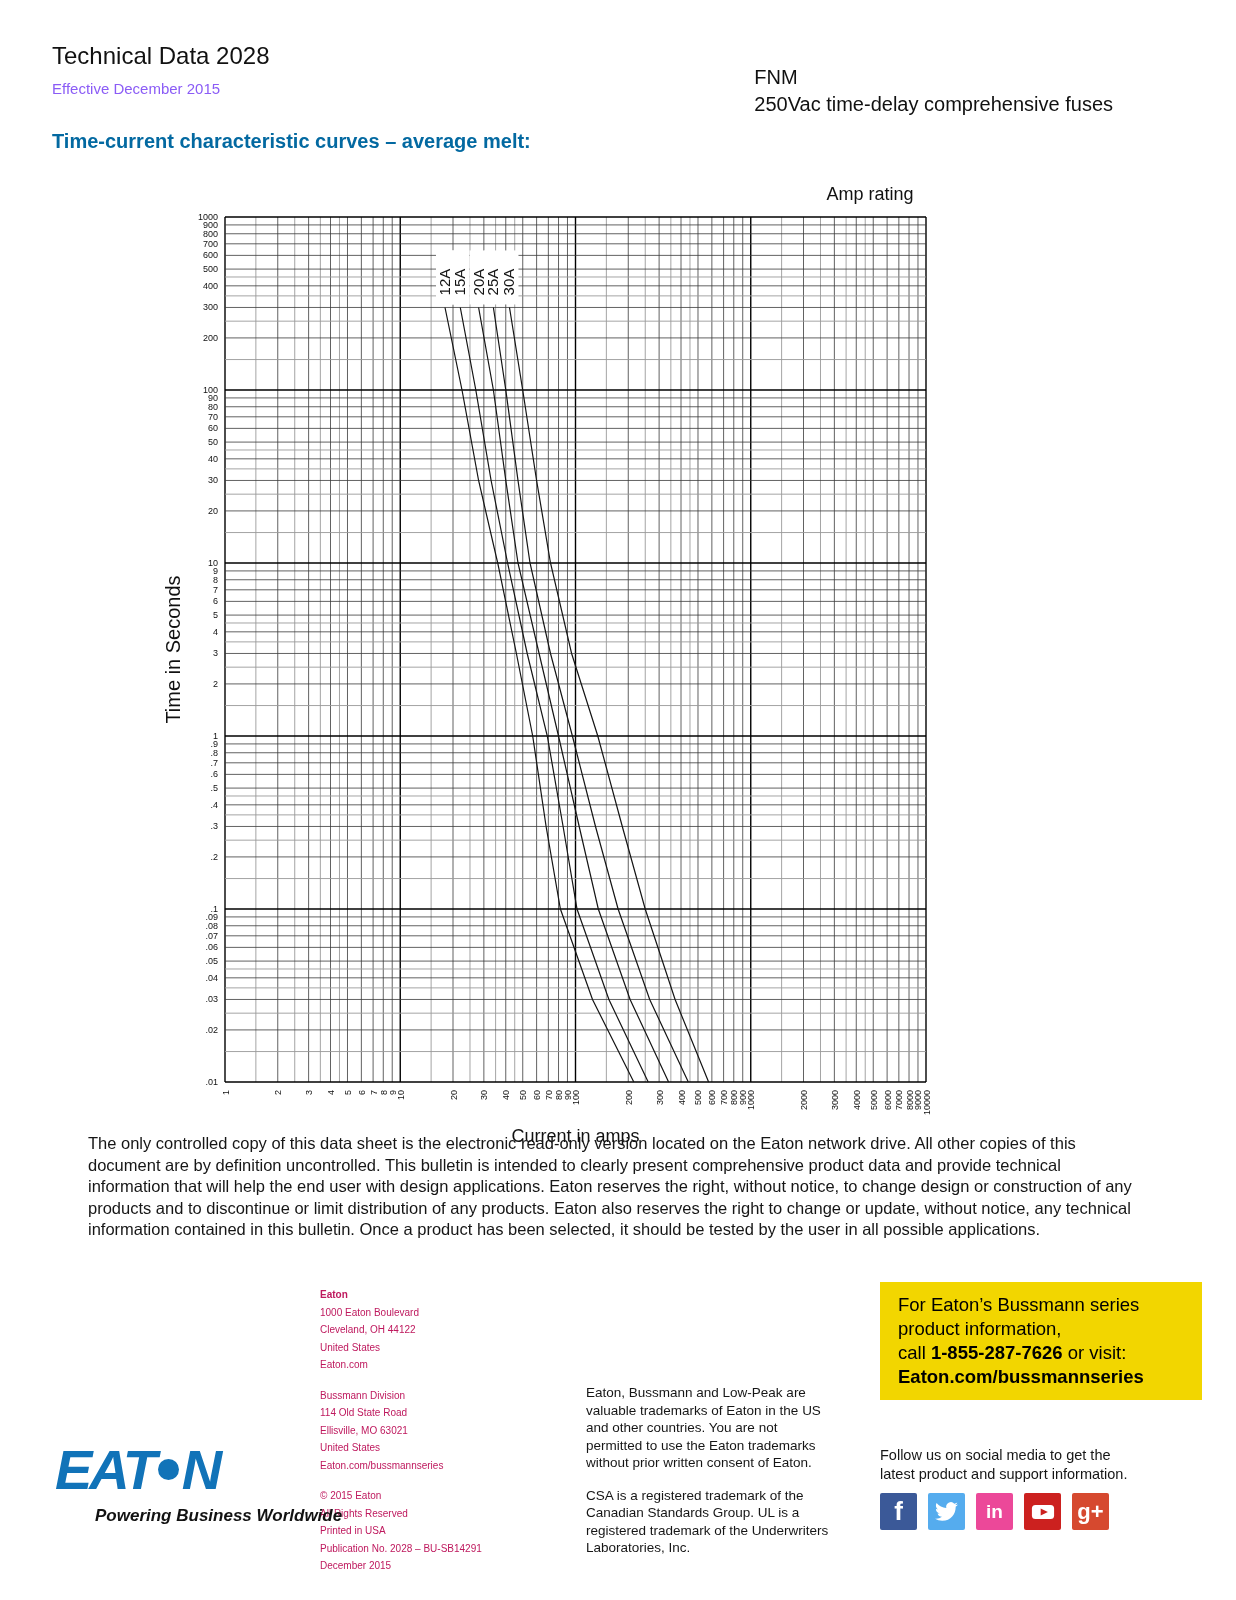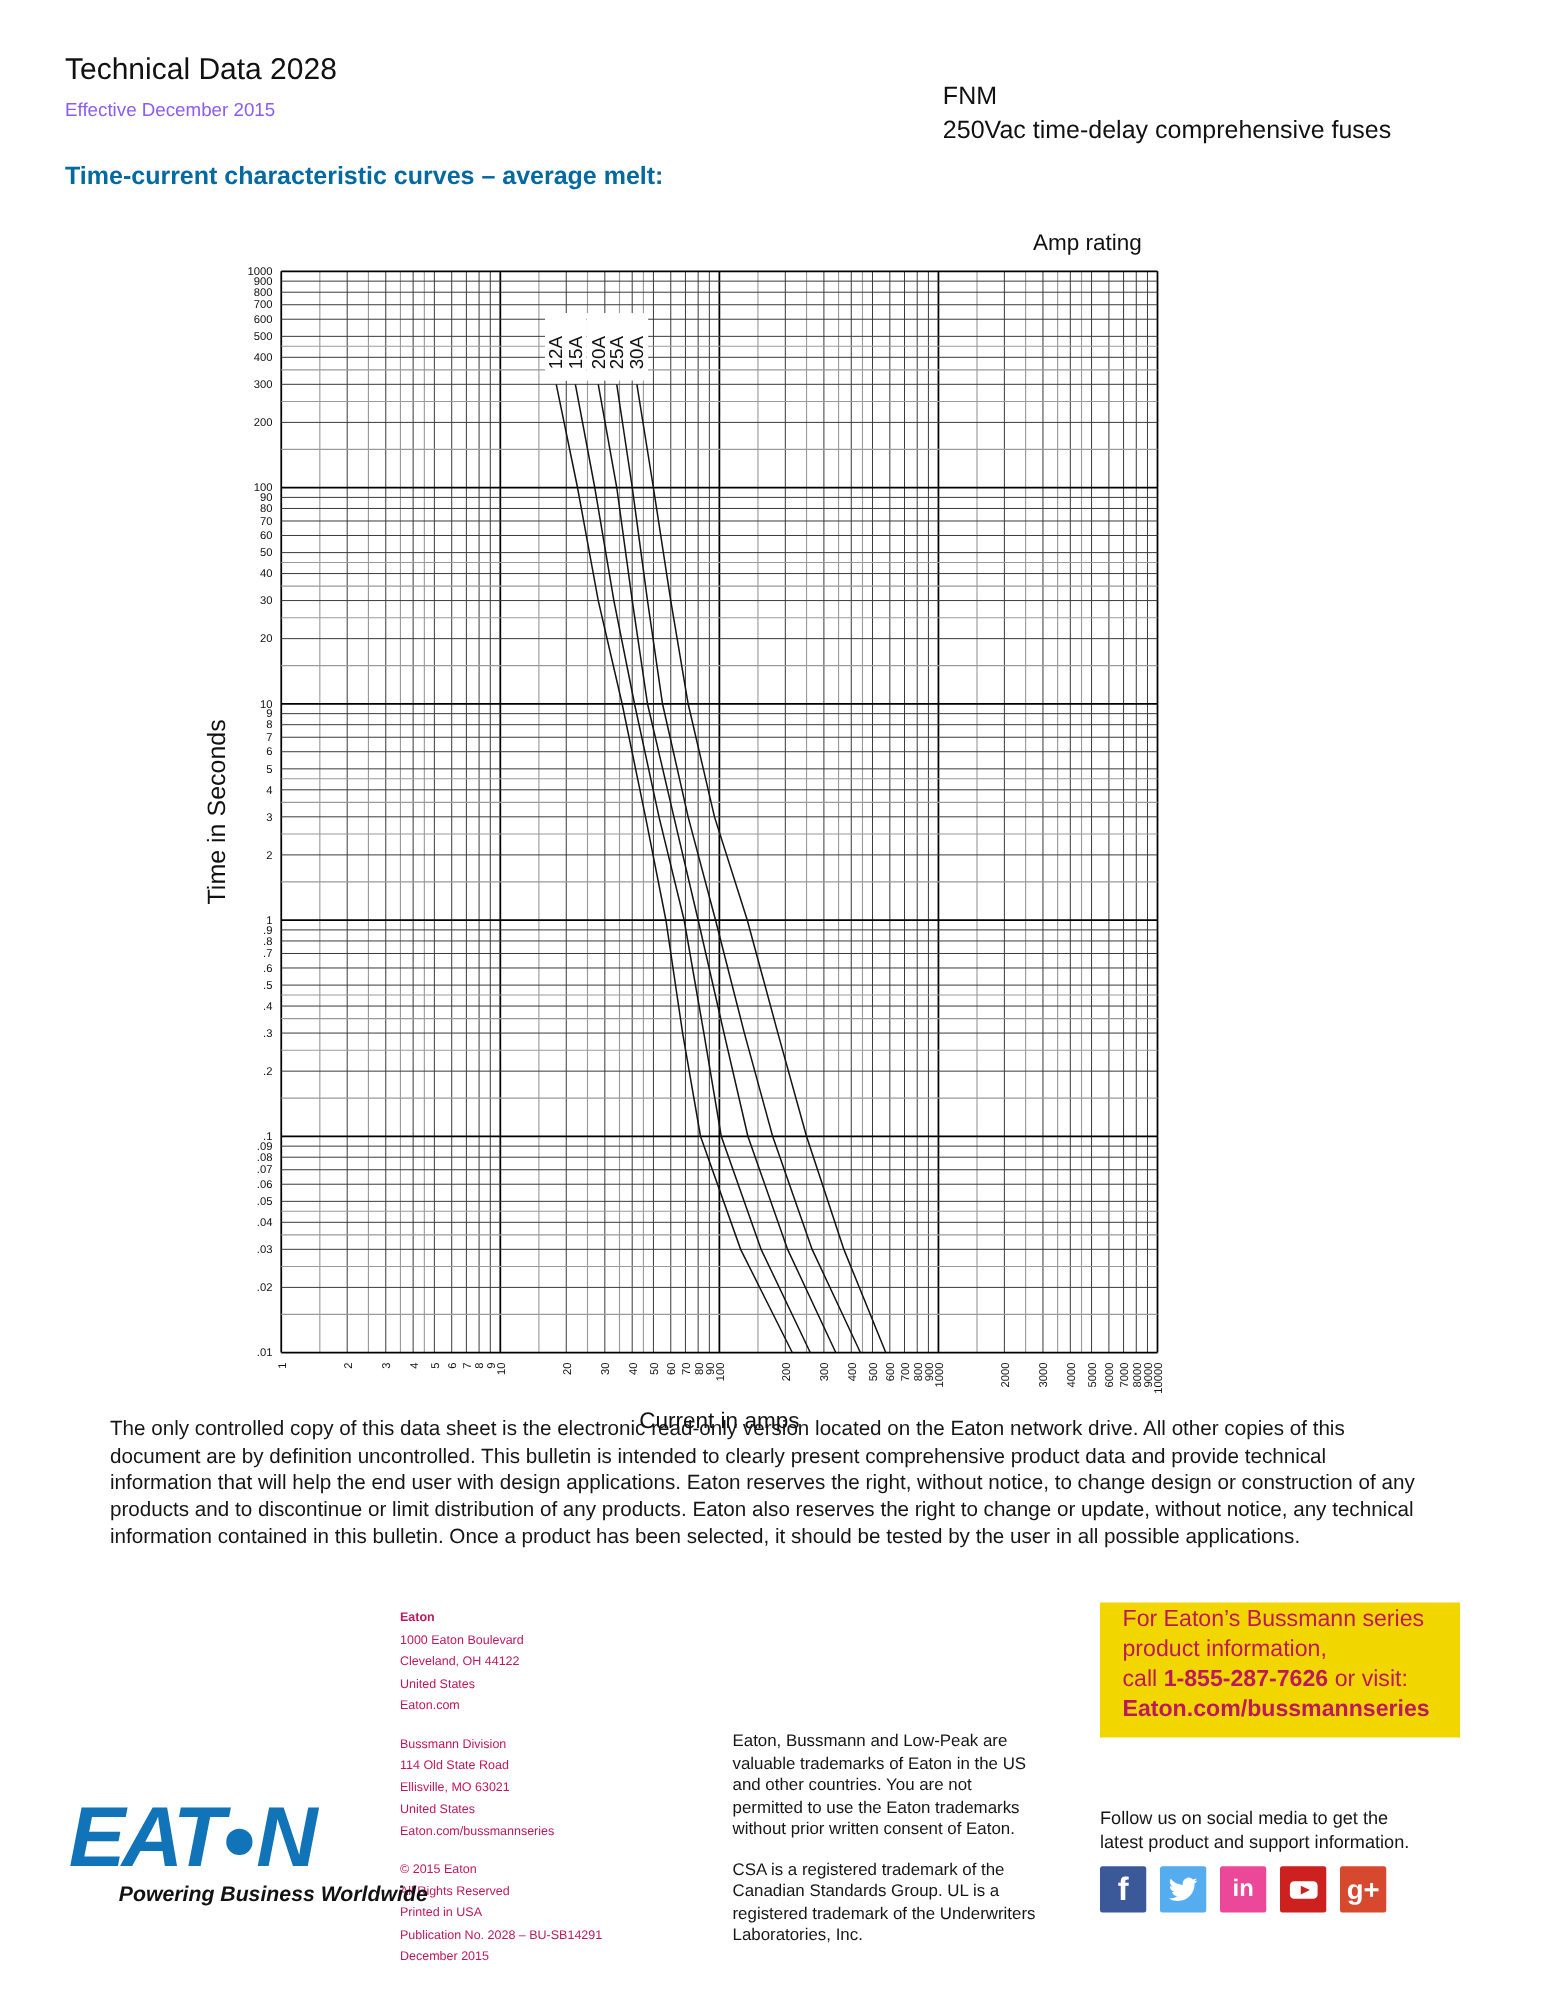--- a/index.html
+++ b/index.html
@@ -25,36 +25,36 @@
   .amp-title{font-size:18px;fill:#111;}
   
   .disclaimer{position:absolute;left:52px;top:1133px;width:1058px;font-size:16.5px;line-height:21.5px;color:#161616;margin-left:36px;}
   
   .addr-col{position:absolute;left:320px;top:1286px;width:280px;font-size:10px;line-height:17.5px;color:#be185d;}
   .addr-block{margin-bottom:13px;}
   .addr-bold{font-weight:bold;}
   .tm-col{position:absolute;left:586px;top:1384px;width:250px;font-size:13.5px;line-height:17.5px;color:#161616;}
   .tm-col p{margin:0 0 15px 0;}
   
-  .contact-box{position:absolute;left:880px;top:1282px;width:288px;box-sizing:border-box;
-               background:#f2d600;padding:1px 14px 11px 18px;font-size:18.5px;line-height:24px;color:#be185d;}
+  .contact-box{position:absolute;left:880px;top:1282px;width:322px;box-sizing:border-box;
+               background:#f2d600;padding:11px 14px 11px 18px;font-size:18.5px;line-height:24px;color:#000000;}
   .contact-box .b{font-weight:bold;}
   
   .social{position:absolute;left:880px;top:1446px;font-size:14.5px;line-height:19px;color:#161616;}
   .social-icons{margin-top:9px;display:flex;gap:11px;}
   .sicon{width:37px;height:37px;border-radius:2px;display:flex;align-items:center;justify-content:center;
          color:#fff;font-weight:bold;font-size:24px;}
   .sicon.fb{background:#3b5998;font-size:26px;}
   .sicon.tw{background:#55acee;}
   .sicon.li{background:#ec4899;font-size:19px;}
   .sicon.yt{background:#cc211f;}
   .sicon.gp{background:#d6492f;font-size:22px;}
   
   .logo{position:absolute;left:55px;top:1440px;}
-  .logo-word{font-size:68px;font-weight:bold;font-style:italic;color:#1173b8;letter-spacing:-3px;line-height:60px;}
+  .logo-word{font-size:56px;font-weight:bold;font-style:italic;color:#1173b8;letter-spacing:-3px;line-height:60px;}
   .logo-dot{display:inline-block;width:21px;height:21px;border-radius:50%;background:#1173b8;margin:0 3px 9px 4px;}
   .logo-tagline{margin:6px 0 0 40px;font-size:17px;font-weight:bold;font-style:italic;color:#121212;}
 </style>
 </head>
 <body>
 
 <div class="page">
 
   <div class="hdr-left">
     <div class="doc-title">Technical Data 2028</div>

